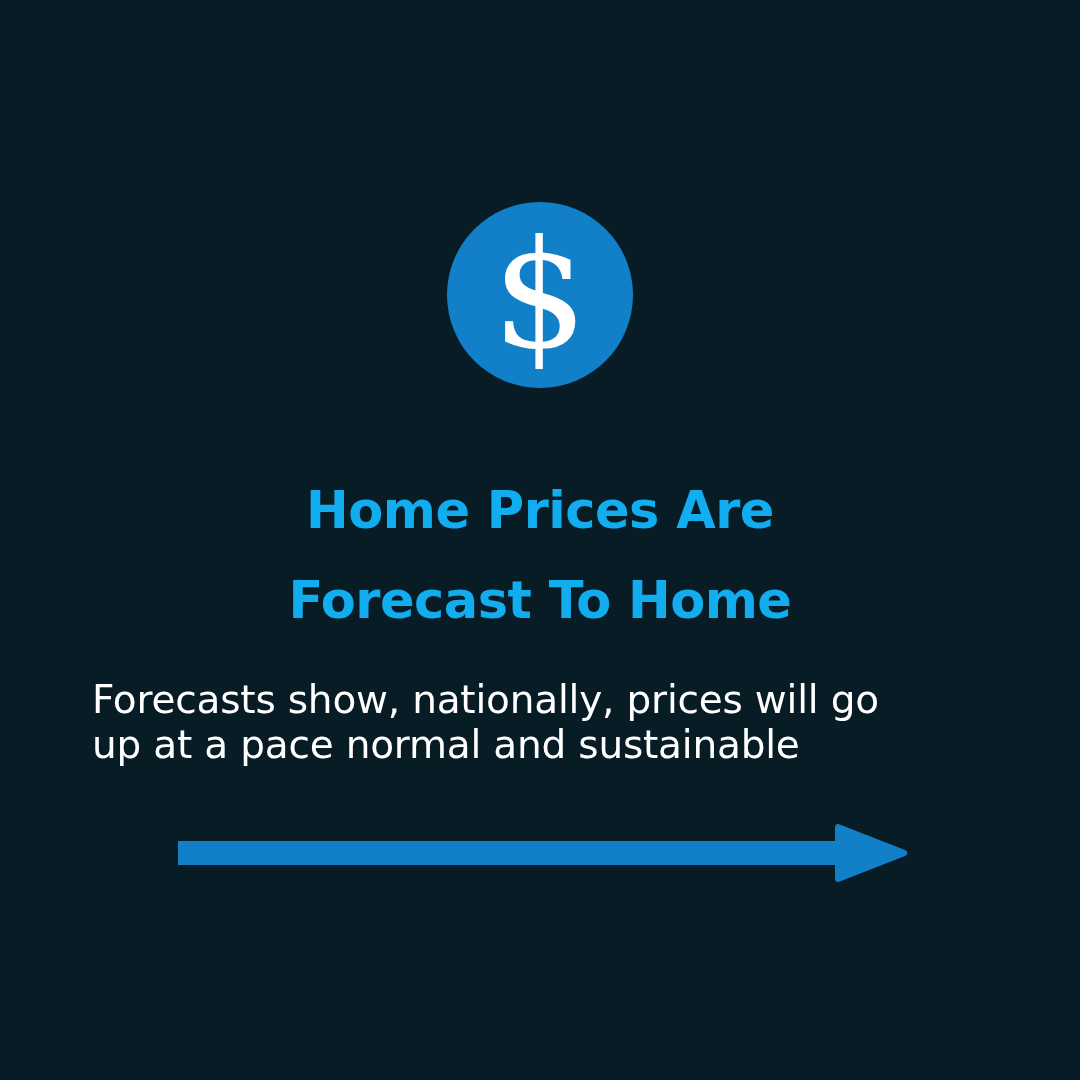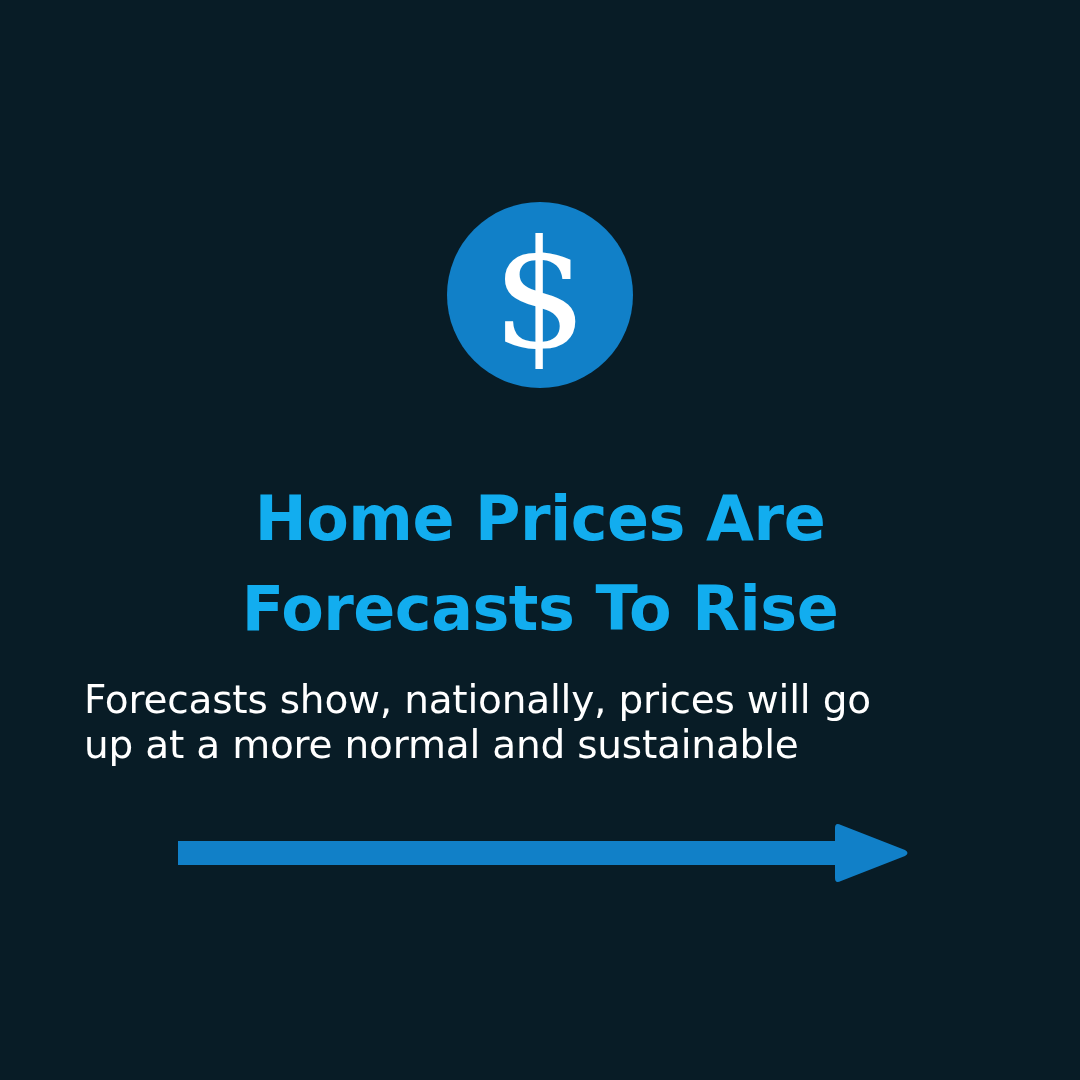--- a/index.html
+++ b/index.html
@@ -51,35 +51,35 @@
   
   .headline {
     position: absolute;
     left: 0;
     top: 432px;
     width: 1080px;
     text-align: center;
     color: #12adef;
     font-family: "DejaVu Sans", "Liberation Sans", sans-serif;
     font-weight: 700;
-    font-size: 62px;
+    font-size: 51px;
     line-height: 90px;
     letter-spacing: -0.5px;
     padding: 0 60px;
     box-sizing: border-box;
   }
   .headline .hl-line {
     display: block;
     white-space: nowrap;
   }
 
   
   .body-copy {
     position: absolute;
-    left: 4px;
+    left: 12px;
     top: 638px;
     width: 864px;
     text-align: center;
     color: #ffffff;
     font-family: "DejaVu Sans", "Liberation Sans", sans-serif;
     font-weight: 400;
     font-size: 39px;
     line-height: 45px;
     letter-spacing: -0.2px;
     padding: 0 80px;
@@ -114,26 +114,26 @@
       <span>
         <svg width="186" height="186" viewBox="0 0 186 186" aria-hidden="true">
           <text x="93" y="93" text-anchor="middle" dominant-baseline="central" font-family="DejaVu Serif, Liberation Serif, serif" font-size="150" font-weight="400" fill="#ffffff">$</text>
         </svg>
       </span>
     </div>
   </div>
 
   <h1 class="headline">
     <span class="hl-line">Home Prices Are</span>
-    <span class="hl-line">Forecasts To Rise</span>
+    <span class="hl-line">Forecast To Home</span>
   </h1>
 
   <p class="body-copy">
     <span class="bc-line">Forecasts show, nationally, prices will go</span>
-    <span class="bc-line">up at a more normal and sustainable</span>
+    <span class="bc-line">up at a pace normal and sustainable</span>
   </p>
 
   <div class="arrow-wrap">
     <svg viewBox="0 0 735 62" preserveAspectRatio="none" aria-hidden="true">
       <path d="M 3 19
                Q 3 19 9 19
                L 660 19
                L 660 6
                Q 660 0 666 3
                L 730 28

